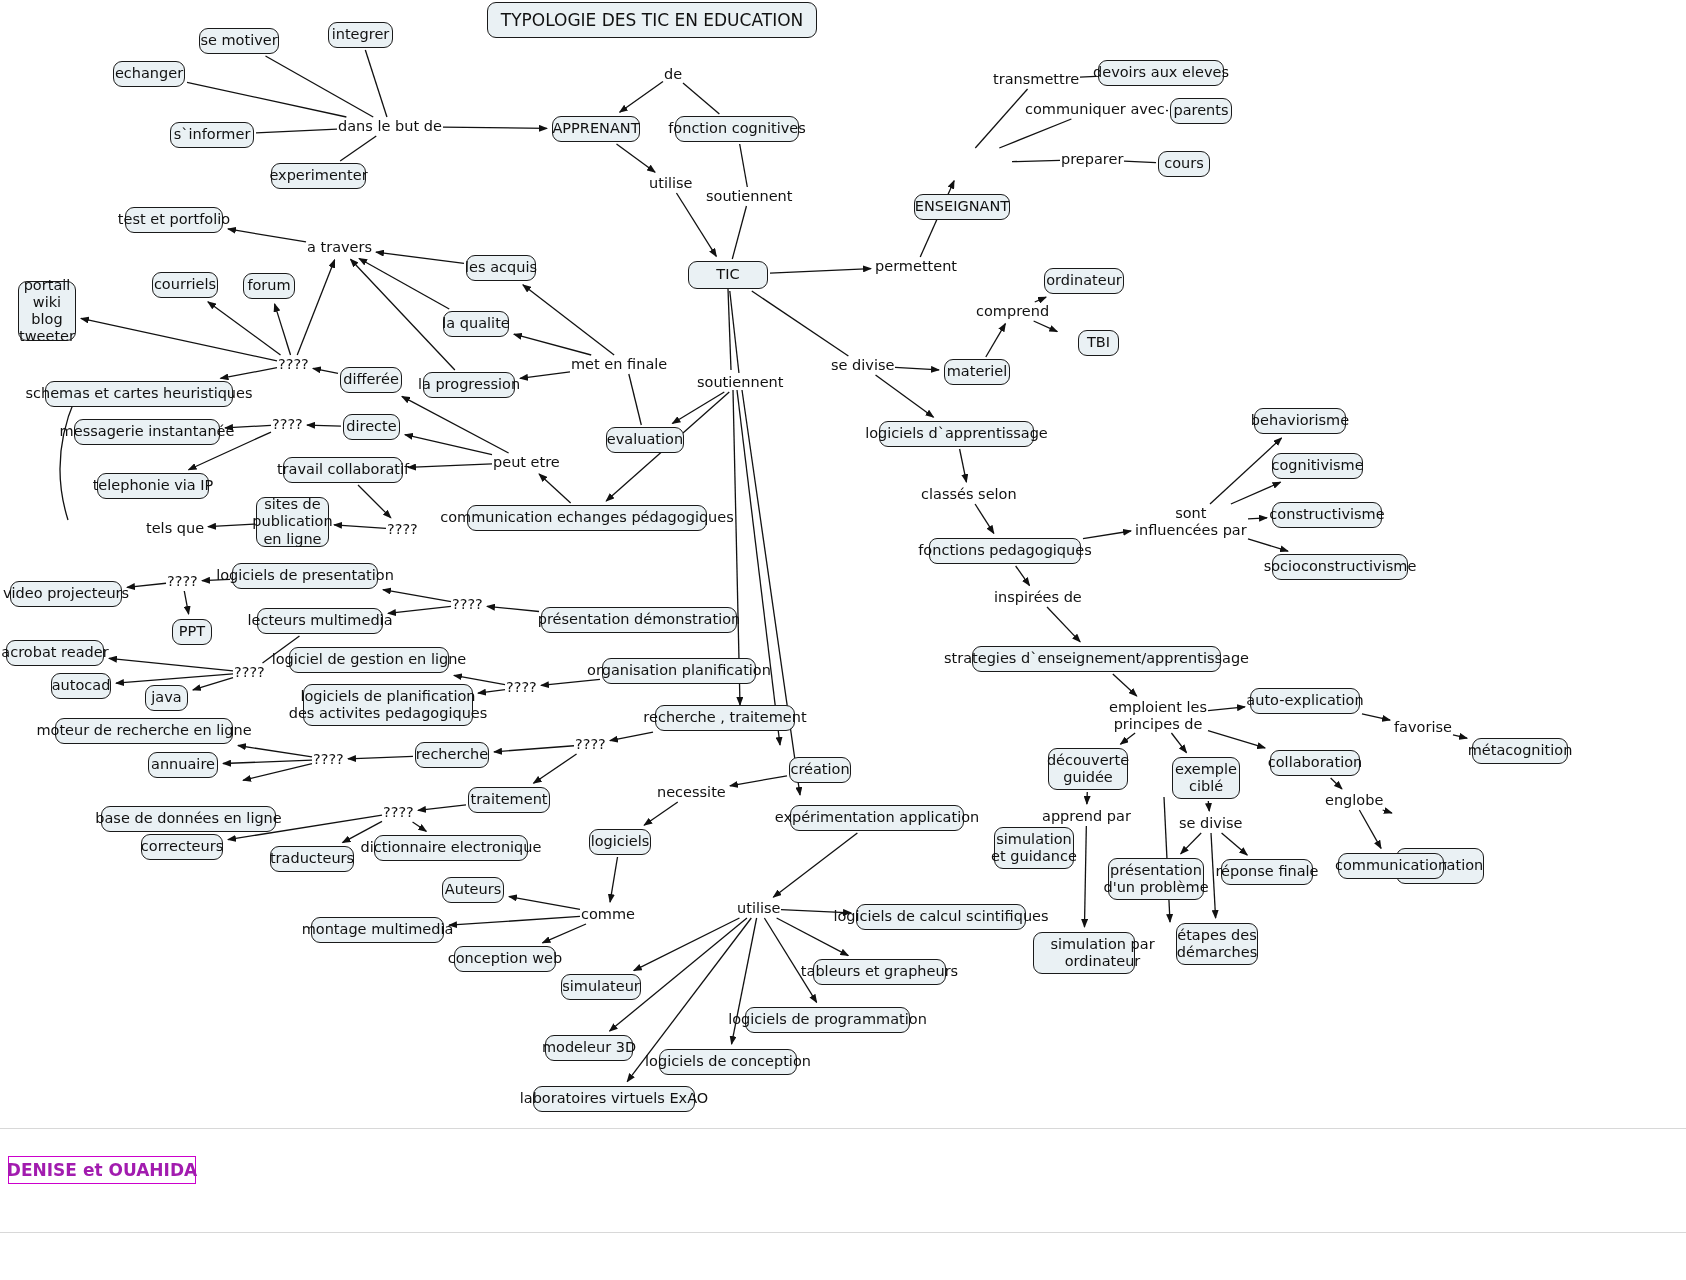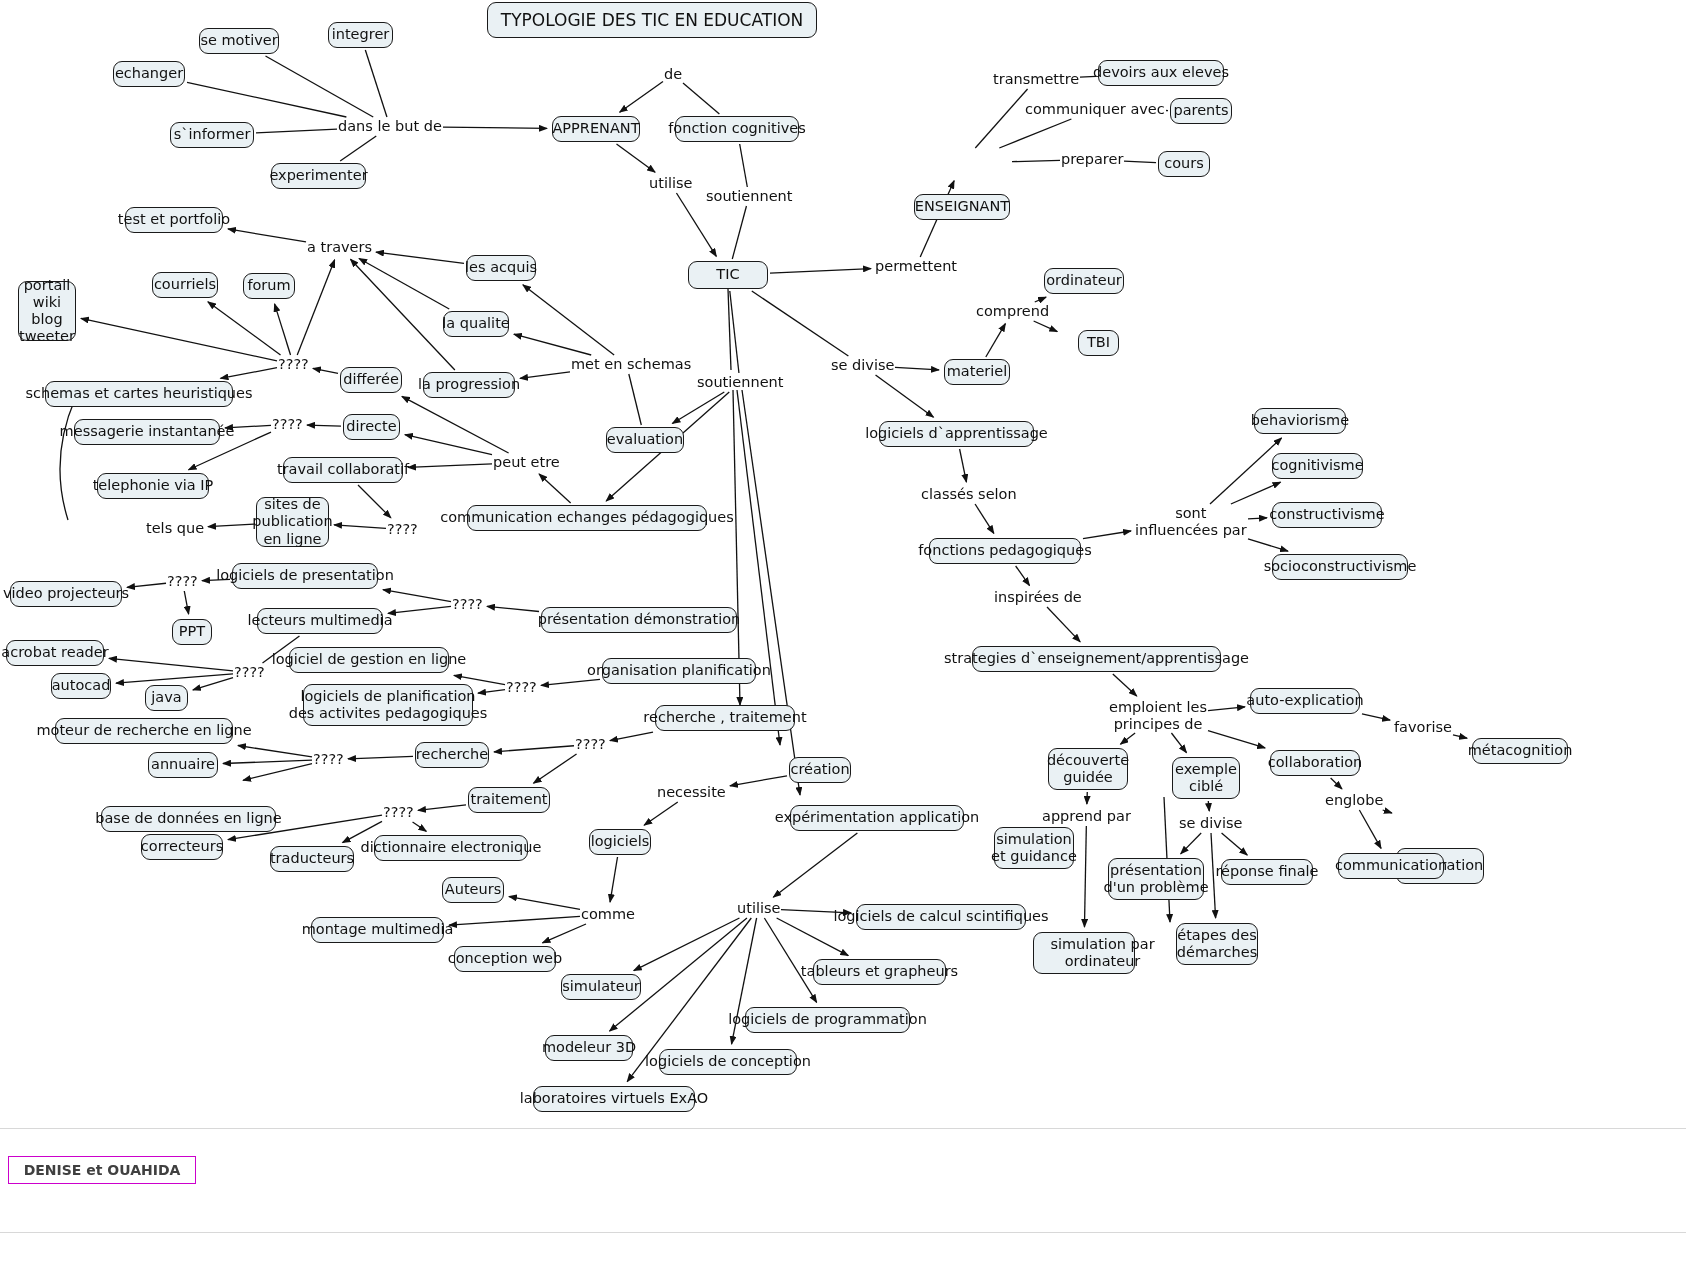--- a/index.html
+++ b/index.html
@@ -50,23 +50,23 @@
     line-height:1.15;
     text-align:center;
     white-space:pre;
     background:transparent;
   }
   .footer-node {
     position:absolute;
     box-sizing:border-box;
     border:1px solid #cc00cc;
     background:#ffffff;
-    color:#404040;
+    color:#a21caf;
     font-weight:bold;
-    font-size:14px;
+    font-size:17px;
     display:flex; align-items:center; justify-content:center;
     padding:3px 10px;
     white-space:pre;
   }
   .hrule { position:absolute; left:0; width:1686px; height:1px; background:#d8d8d8; }
 </style>
 </head>
 <body>
 
 <div id="canvas">
@@ -305,21 +305,21 @@
       <div class="linklabel" style="left: 664px; top: 66px;">de</div>
       <div class="linklabel" style="left: 649px; top: 175px;">utilise</div>
       <div class="linklabel" style="left: 706px; top: 188px;">soutiennent</div>
       <div class="linklabel" style="left: 993px; top: 71px;">transmettre</div>
       <div class="linklabel" style="left: 1025px; top: 101px;">communiquer avec</div>
       <div class="linklabel" style="left: 1061px; top: 151px;">preparer</div>
       <div class="linklabel" style="left: 875px; top: 258px;">permettent</div>
       <div class="linklabel" style="left: 307px; top: 239px;">a travers</div>
       <div class="linklabel" style="left: 278px; top: 356px;">????</div>
       <div class="linklabel" style="left: 272px; top: 416px;">????</div>
-      <div class="linklabel" style="left: 571px; top: 356px;">met en schemas</div>
+      <div class="linklabel" style="left: 571px; top: 356px;">met en finale</div>
       <div class="linklabel" style="left: 697px; top: 374px;">soutiennent</div>
       <div class="linklabel" style="left: 831px; top: 357px;">se divise</div>
       <div class="linklabel" style="left: 976px; top: 303px;">comprend</div>
       <div class="linklabel" style="left: 493px; top: 454px;">peut etre</div>
       <div class="linklabel" style="left: 921px; top: 486px;">classés selon</div>
       <div class="linklabel" style="left: 1135px; top: 505px;">sont
 influencées par</div>
       <div class="linklabel" style="left: 146px; top: 520px;">tels que</div>
       <div class="linklabel" style="left: 387px; top: 521px;">????</div>
       <div class="linklabel" style="left: 994px; top: 589px;">inspirées de</div>

